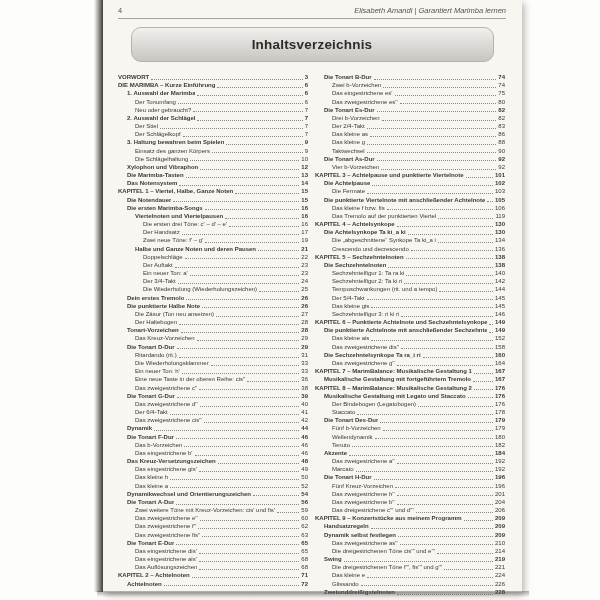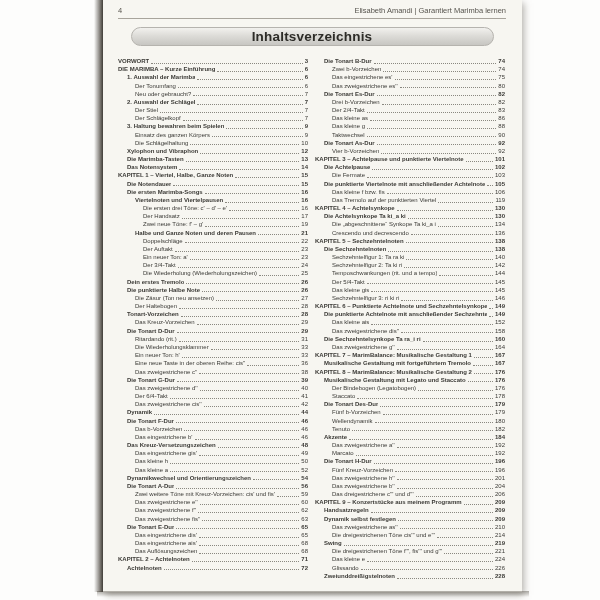--- a/index.html
+++ b/index.html
@@ -28,26 +28,26 @@
   }
   .page::after{ 
     content:"";position:absolute;left:-6px;bottom:-5px;width:103%;height:6px;
     background:linear-gradient(to bottom, rgba(80,75,65,0.45), rgba(80,75,65,0));
   }
   .inner{position:absolute;inset:0;padding:6px 16px 0 15px;box-sizing:border-box;}
 
   
   .hdr{display:flex;justify-content:space-between;align-items:baseline;font-size:7.5px;color:#57544e;}
   .hdr .pgnum{font-style:normal;}
-  .hdr .runtitle{}
+  .hdr .runtitle{font-style:italic;}
   .hdr-rule{border:0;border-top:1px solid #a8a49c;margin:3px 0 0 0;}
 
   
   .banner{
-    margin:8px auto 0 auto;width:363px;height:19px;border-radius:10px;
+    margin:8px auto 0 auto;width:363px;height:35px;border-radius:10px;
     background:linear-gradient(to bottom,#f2f1ee 0%,#dddcd8 45%,#c7c6c2 100%);
     border:1px solid #b5b3ae;
     display:flex;align-items:center;justify-content:center;
     box-sizing:border-box;
   }
   .banner .t{font-size:13.5px;font-weight:700;color:#2d2c28;letter-spacing:.2px;}
 
   
   .cols{display:flex;gap:7px;margin-top:11px;}
   .col{width:190px;}

